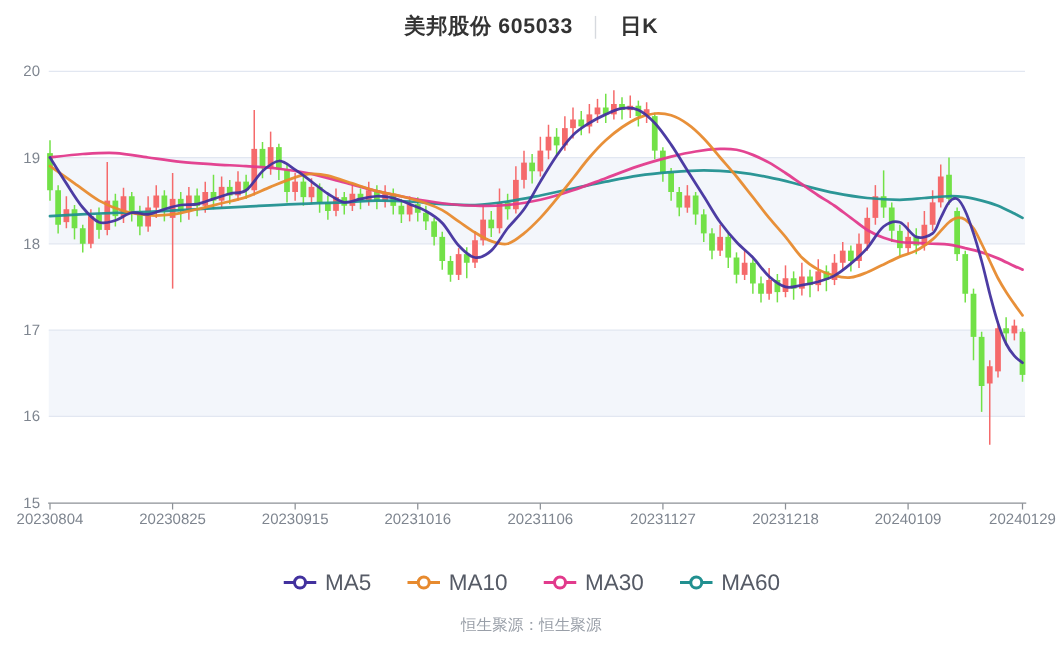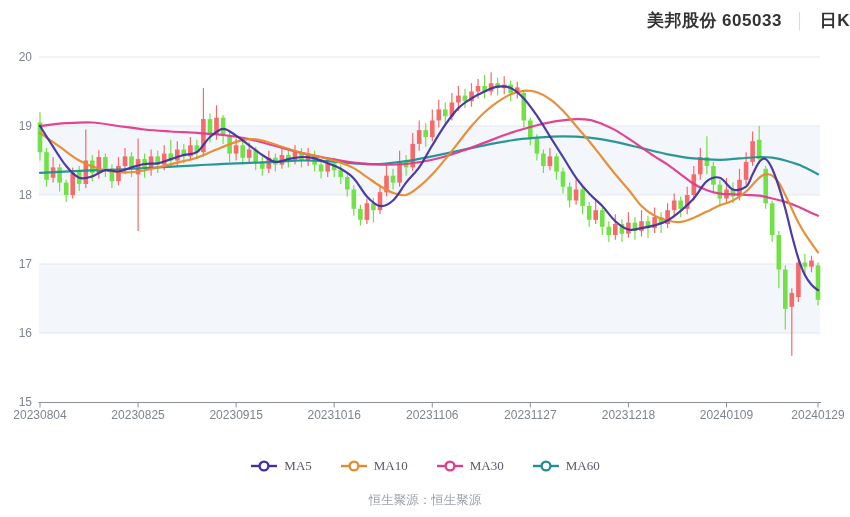--- a/index.html
+++ b/index.html
@@ -1,31 +1,31 @@
 <!DOCTYPE html>
 <html><head>
 <meta charset="utf-8">
 <style>
   html,body{margin:0;padding:0;background:#fff;}
   .app{
     position:relative;width:850px;height:517px;background:#ffffff;overflow:hidden;
     font-family:"Liberation Sans","DejaVu Sans",sans-serif;
   }
   .title-row{
-    position:absolute;top:9px;left:0;right:0;text-align:right;
+    position:absolute;top:9px;left:0;right:0;text-align:center;
     font-size:17px;font-weight:700;color:#333;letter-spacing:.5px;
   }
   .title-sep{color:#d6d9de;font-weight:400;margin:0 14px;font-size:15px;}
   #chart{position:absolute;top:0;left:0;}
   .legend{
     position:absolute;top:455px;left:0;right:0;height:22px;
     display:flex;justify-content:center;align-items:center;gap:28px;
   }
   .legend-item{display:flex;align-items:center;gap:6px;cursor:pointer;}
-  .legend-item span{font-size:13px;color:#565b66;font-family:Liberation Serif, serif;}
+  .legend-item span{font-size:18px;color:#565b66;}
   .footer{
     position:absolute;top:492px;left:0;right:0;text-align:center;
     font-size:12.5px;color:#999fa8;
   }
   .footer .src{margin-left:0;}
   svg text{font-family:"Liberation Sans","DejaVu Sans",sans-serif;}
 </style>
 </head>
 <body>
 

